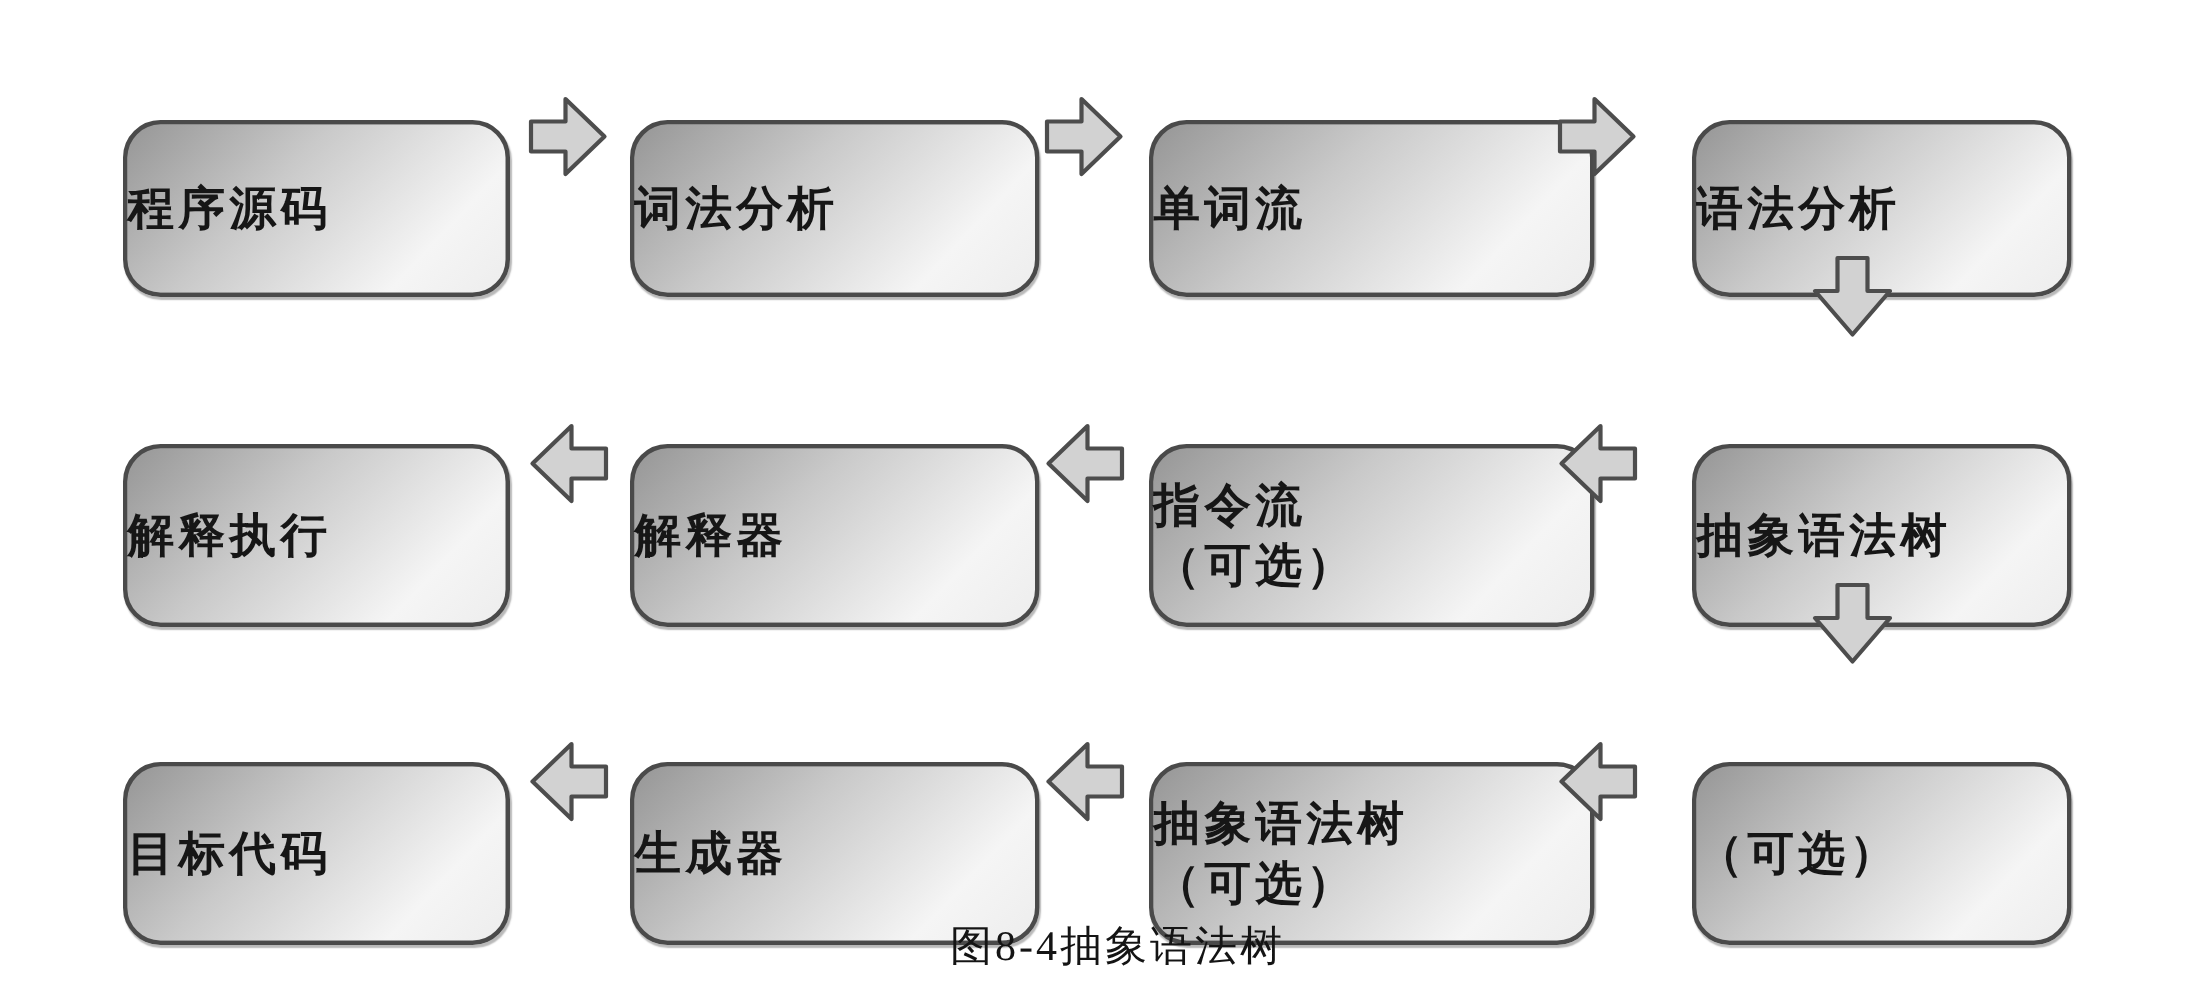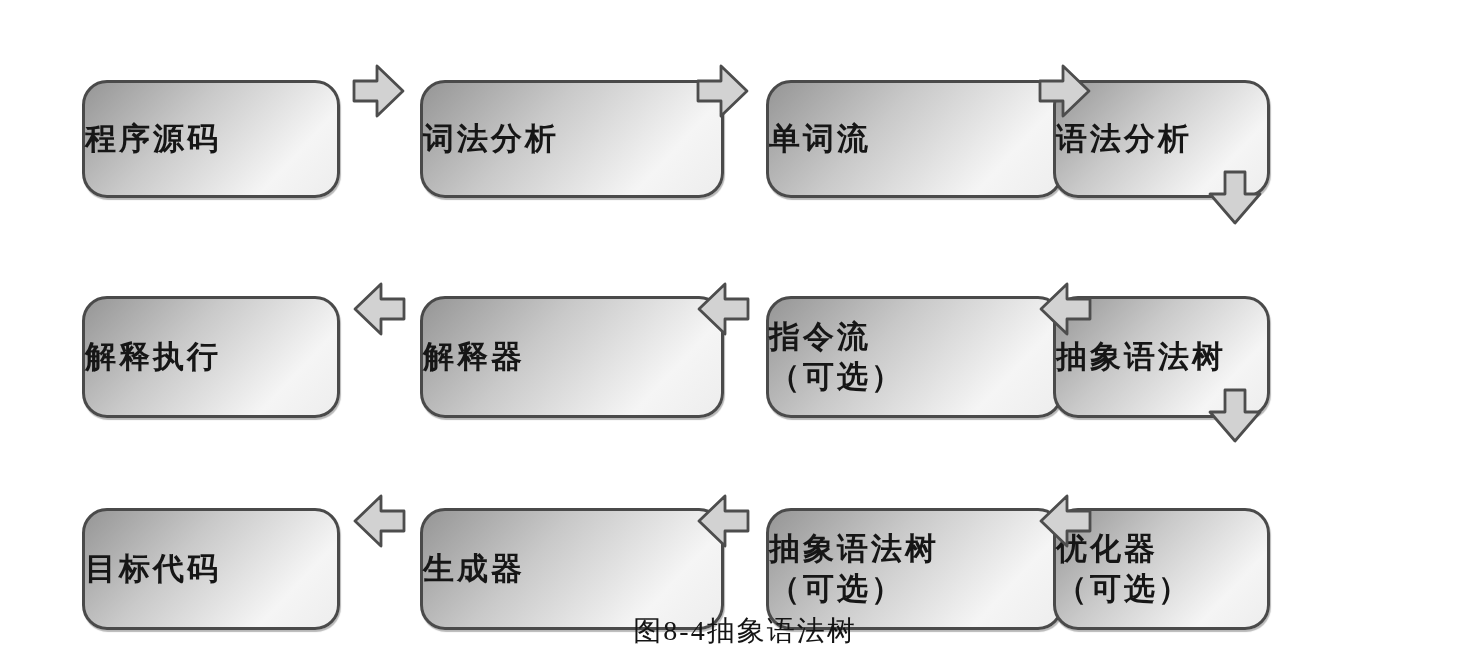--- a/index.html
+++ b/index.html
@@ -29,23 +29,23 @@
     font-size: 31px;
     font-weight: bold;
     letter-spacing: 3px;
     line-height: 40px;
     white-space: nowrap;
     text-align: center;
   }
   .node-line:empty { display: none; }
   
   .c1 { left: 82px;   width: 258px; }
-  .c2 { left: 420px;  width: 304px; }
+  .c2 { left: 420px;  width: 273px; }
   .c3 { left: 766px;  width: 297px; }
-  .c4 { left: 1053px; width: 217px; }
+  .c4 { left: 1128px; width: 253px; }
   
   .r1 { top: 32px;  height: 118px; }
   .r2 { top: 248px; height: 122px; }
   .r3 { top: 460px; height: 122px; }
   .arrow { position: absolute; line-height: 0; }
   .arrow svg { display: block; }
   .caption {
     position: absolute;
     top: 612px;
     left: 0;
@@ -148,21 +148,20 @@
   </div>
   <div class="node c1 r3">
     <div class="node-line">目标代码</div>
 
   </div>
   <div class="node c3 r3">
     <div class="node-line">抽象语法树</div>
     <div class="node-line">（可选）</div>
   </div>
   <div class="node c4 r3">
-    <div class="node-line">优化器</div>
     <div class="node-line">（可选）</div>
   </div>
 
   <div class="arrow" style="left:352px; top:492px;">
     <svg width="54" height="58" viewBox="0 0 54 58">
         <polygon points="52,19 29,19 29,4 3,29 29,54 29,39 52,39" fill="#d2d2d2" stroke="#4d4d4d" stroke-width="2.8" stroke-linejoin="round"></polygon>
       </svg>
   </div>
   <div class="arrow" style="left:696px; top:492px;">
     <svg width="54" height="58" viewBox="0 0 54 58">

